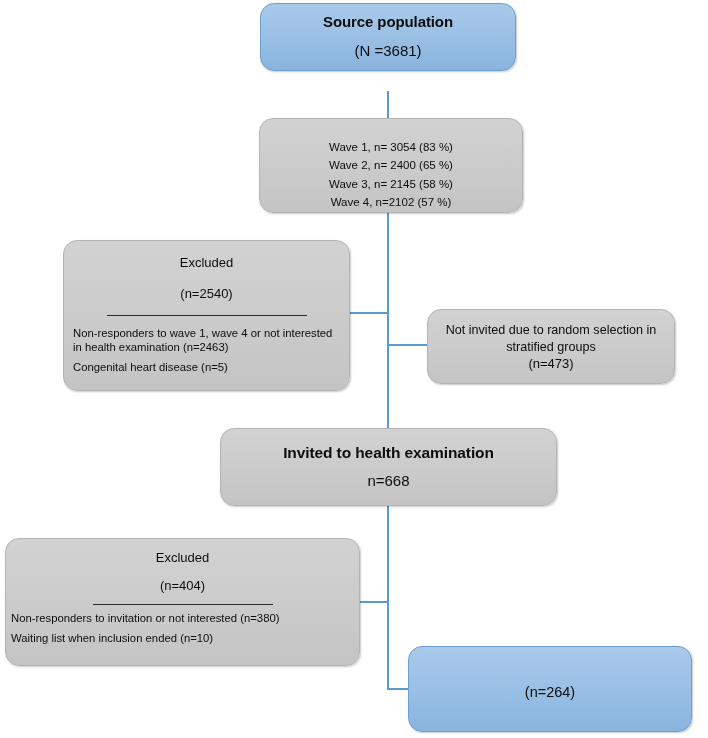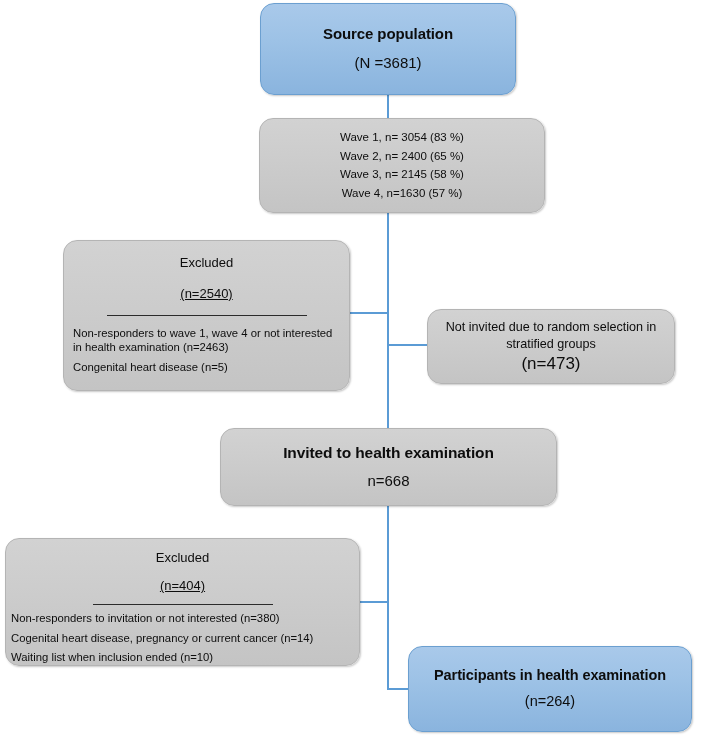--- a/index.html
+++ b/index.html
@@ -66,51 +66,50 @@
     font-size: 15px;
     line-height: 1.35;
     margin-top: 9px;
   }
 
   
   #source-population {
     left: 260px;
     top: 3px;
     width: 256px;
-    height: 92px;
+    height: 68px;
   }
 
   
   #waves-box {
     left: 259px;
     top: 118px;
-    width: 286px;
+    width: 264px;
     height: 95px;
-    justify-content: center;
+    justify-content: flex-end;
   }
   .wave-line {
     font-size: 11.5px;
     line-height: 1.0;
     padding: 3.5px 0;
     white-space: nowrap;
   }
 
   
   .excluded {
     justify-content: flex-start;
     padding: 14px 0 0 0;
   }
   .exc-head {
     font-size: 13px;
     line-height: 1.3;
   }
   .exc-count {
     font-size: 13px;
     margin-top: 14px;
-    text-decoration: underline;
   }
   .exc-rule {
     border: none;
     border-top: 1.4px solid #2b2b2b;
     margin: 14px auto 7px auto;
     height: 0;
   }
   .exc-list {
     width: 100%;
     box-sizing: border-box;
@@ -149,21 +148,21 @@
     top: 309px;
     width: 248px;
     height: 75px;
   }
   .ni-text {
     font-size: 12.6px;
     line-height: 1.32;
     padding: 0 8px;
   }
   .ni-count {
-    font-size: 17px;
+    font-size: 13px;
     margin-top: 1px;
   }
 
   
   #invited {
     left: 220px;
     top: 428px;
     width: 337px;
     height: 78px;
   }
@@ -201,21 +200,21 @@
 
   <div class="node blue" id="source-population">
     <div class="title-bold">Source population</div>
     <div class="sub-plain">(N =3681)</div>
   </div>
 
   <div class="node gray" id="waves-box">
     <div class="wave-line">Wave 1, n= 3054 (83 %)</div>
     <div class="wave-line">Wave 2, n= 2400 (65 %)</div>
     <div class="wave-line">Wave 3, n= 2145 (58 %)</div>
-    <div class="wave-line">Wave 4, n=1630 (57 %)</div>
+    <div class="wave-line">Wave 4, n=2102 (57 %)</div>
   </div>
 
   <div class="node gray excluded" id="excluded-1">
     <div class="exc-head">Excluded</div>
     <div class="exc-count">(n=2540)</div>
     <hr class="exc-rule">
     <div class="exc-list">
       <div class="exc-item">Non-responders to wave 1, wave 4 or not interested in health examination (n=2463)</div>
       <div class="exc-item">Congenital heart disease (n=5)</div>
     </div>
@@ -230,23 +229,21 @@
     <div class="title-bold">Invited to health examination</div>
     <div class="sub-plain">n=668</div>
   </div>
 
   <div class="node gray excluded" id="excluded-2">
     <div class="exc-head">Excluded</div>
     <div class="exc-count">(n=404)</div>
     <hr class="exc-rule">
     <div class="exc-list">
       <div class="exc-item">Non-responders to invitation or not interested (n=380)</div>
-      <div class="exc-item">Cogenital heart disease, pregnancy or current cancer (n=14)</div>
       <div class="exc-item">Waiting list when inclusion ended (n=10)</div>
     </div>
   </div>
 
   <div class="node blue" id="participants">
-    <div class="title-bold">Participants in health examination</div>
     <div class="sub-plain">(n=264)</div>
   </div>
 
 </div>
 
 </body></html>

